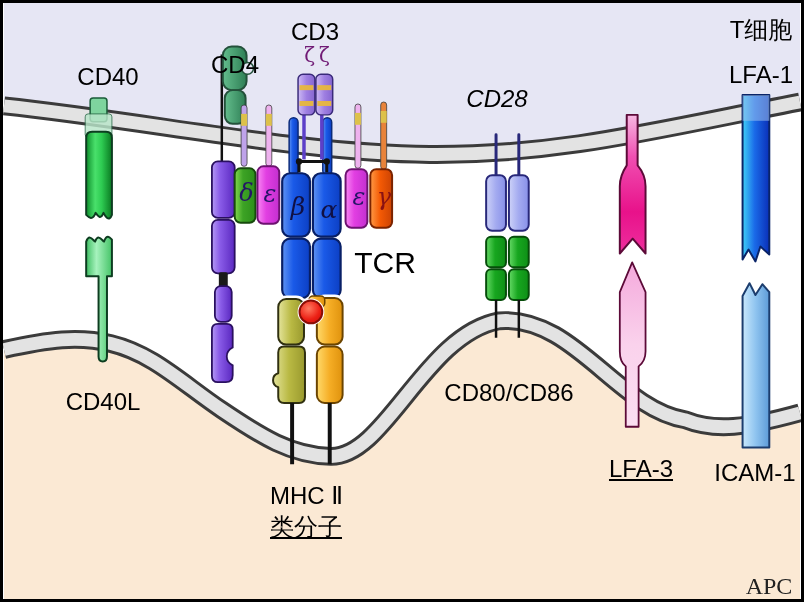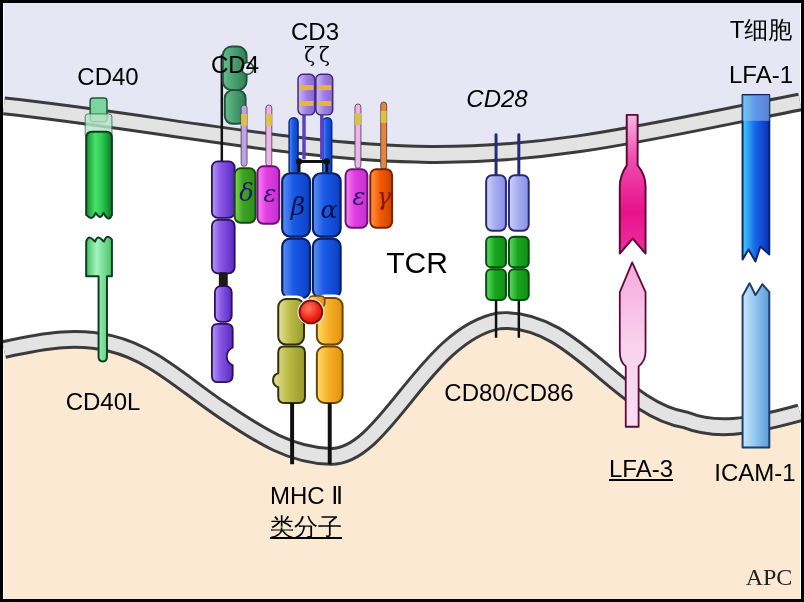--- a/index.html
+++ b/index.html
@@ -16,41 +16,42 @@
   .lbl{
     position:absolute;
     color:#000;
     font-size:24px;
     line-height:1.05;
     text-align:center;
     white-space:nowrap;
     user-select:none;
   }
   .lbl.small{font-size:20px;}
-  .lbl.big{font-size:30px;padding-left:32px;}
+  .lbl.big{font-size:30px;}
   .lbl.left{text-align:left;}
   .greek{
     position:absolute;
     font-family:"DejaVu Serif","Liberation Serif",serif;
     font-style:italic;
     font-size:24px;
     color:#241566;
     text-align:center;
     line-height:1;
     user-select:none;
   }
   .zeta-glyphs{
     font-family:"DejaVu Serif","Liberation Serif",serif;
-    color:#000000;
+    color:#701a75;
     letter-spacing:4px;
     font-size:20px;
   }
   .apc-lbl{
     font-family:"Liberation Serif","DejaVu Serif",serif;
     color:#222;
+    margin-top:9px;
   }
 </style>
 </head>
 <body>
 
 <div class="stage">
 
 <svg width="798" height="596" viewBox="0 0 804 602">
   <defs>
     <linearGradient id="gCD40" x1="0" y1="0" x2="1" y2="0">

